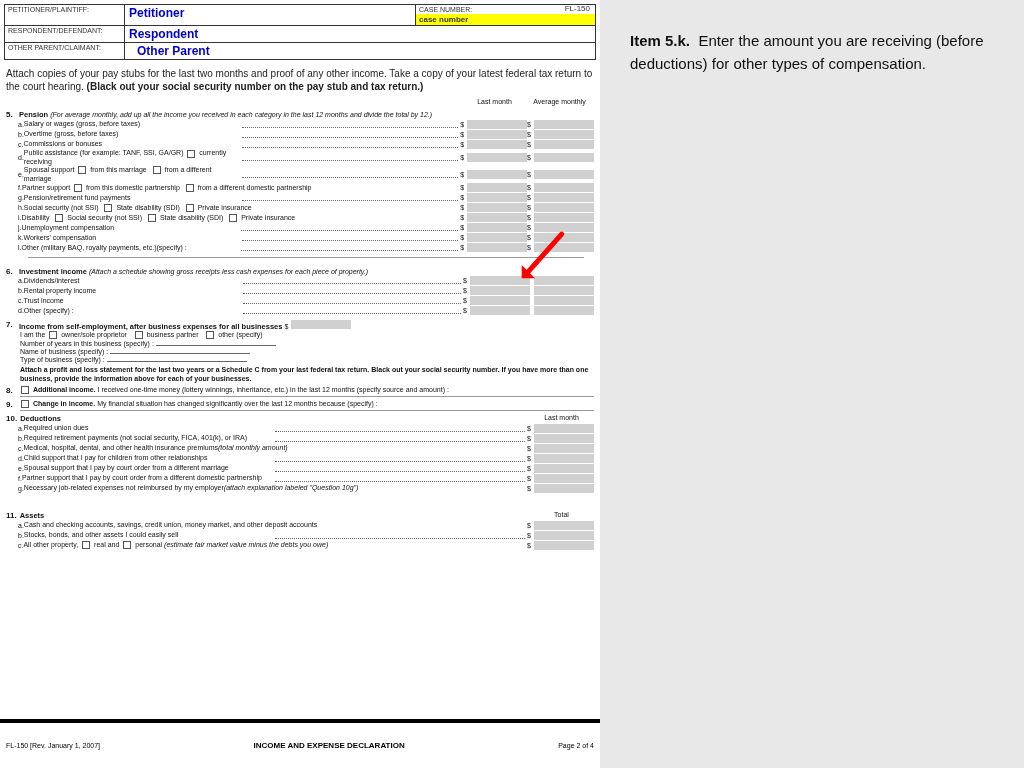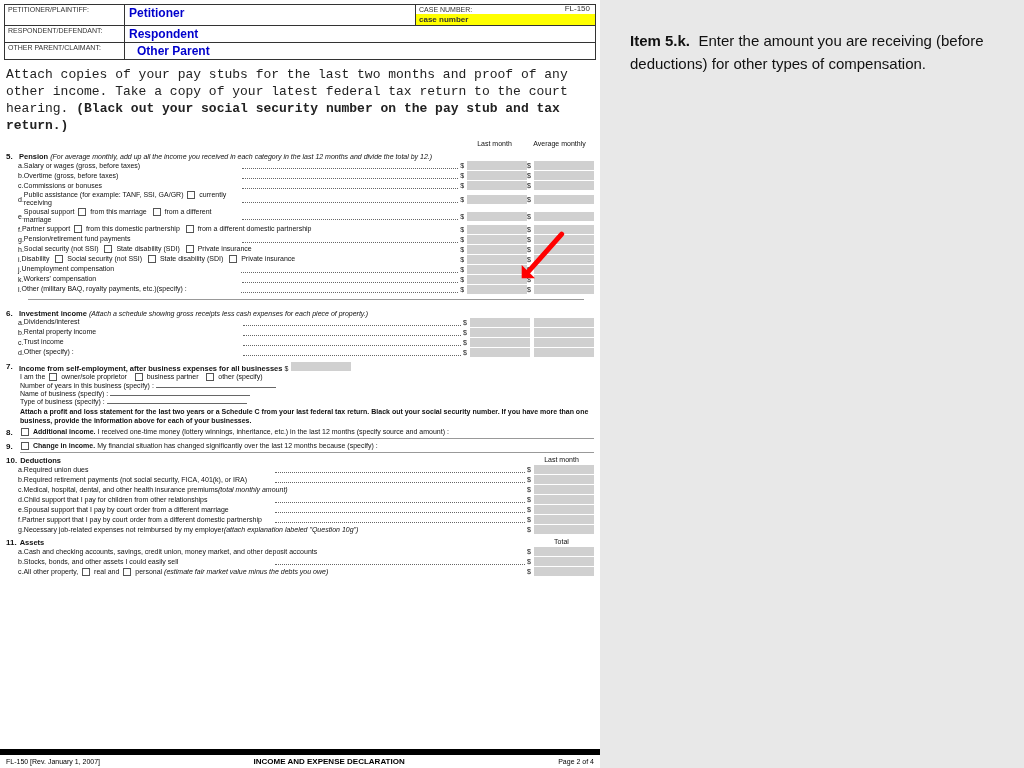--- a/index.html
+++ b/index.html
@@ -70,26 +70,25 @@
 
     .fl-number {
       position: absolute;
       top: 4px;
       right: 10px;
       font-size: 8px;
       color: #333;
     }
 
     .instructions {
-      font-size: 13px;
+      font-size: 10px;
       padding: 3px 6px;
       border: none;
       color: #222;
       line-height: 1.3;
-      font-family: Liberation Mono, monospace;
     }
 
     .instructions b { font-weight: bold; }
 
     .form-body {
       padding: 2px 6px;
       font-size: 7px;
       color: #111;
     }
 
@@ -180,25 +179,25 @@
       border-bottom: 1px dotted #666;
       margin: 0 2px;
       height: 7px;
     }
 
     .page-footer {
       position: absolute;
       bottom: 0;
       left: 0;
       right: 0;
-      border-top: 6px solid #000000;
+      border-top: 4px solid #000000;
       display: flex;
       justify-content: space-between;
       align-items: center;
-      padding: 2px 6px;
+      padding: 18px 6px;
       font-size: 7px;
       background: white;
     }
 
     .footer-center {
       font-weight: bold;
       font-size: 8px;
       text-transform: uppercase;
     }
 
@@ -523,21 +522,21 @@
       <span class="input-s">$</span>
         <div class="input-box"></div>
     </div>
     <div class="sub-row">
       <span class="row-letter">g.</span>
       <span class="sub-label">Necessary job-related expenses not reimbursed by my employer<i>(attach explanation labeled "Question 10g")</i></span>
       <span class="input-s">$</span>
         <div class="input-box"></div>
     </div>
 
-    <div class="section-header-row" style="margin-top:3px;">
+    <div class="section-header-row" style="margin-top:18px;">
       <div class="section-num-box">11.</div>
       <div class="section-content">
         <span class="section-title-text">Assets</span>
       </div>
       <div style="width:65px; text-align:center; font-size:7px;">Total</div>
     </div>
     <div class="sub-row">
       <span class="row-letter">a.</span>
       <span class="sub-label">Cash and checking accounts, savings, credit union, money market, and other deposit accounts</span>
       <span class="input-s">$</span>

